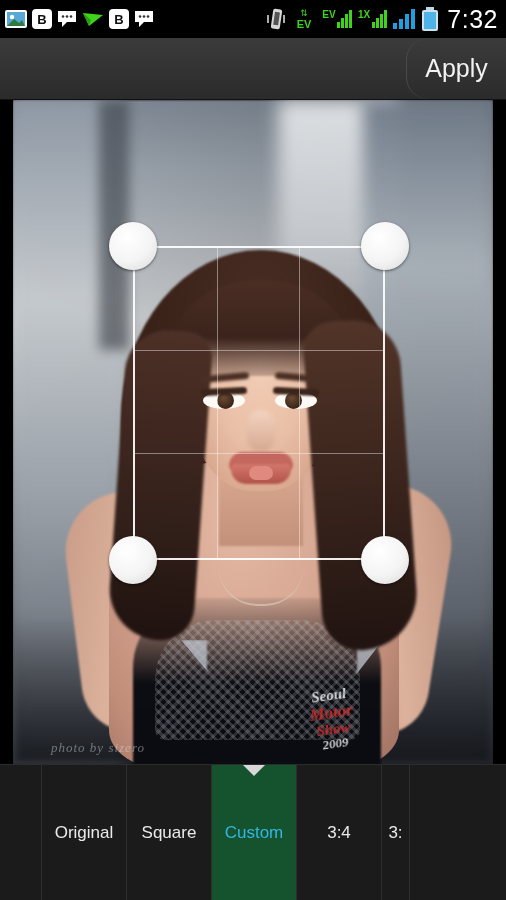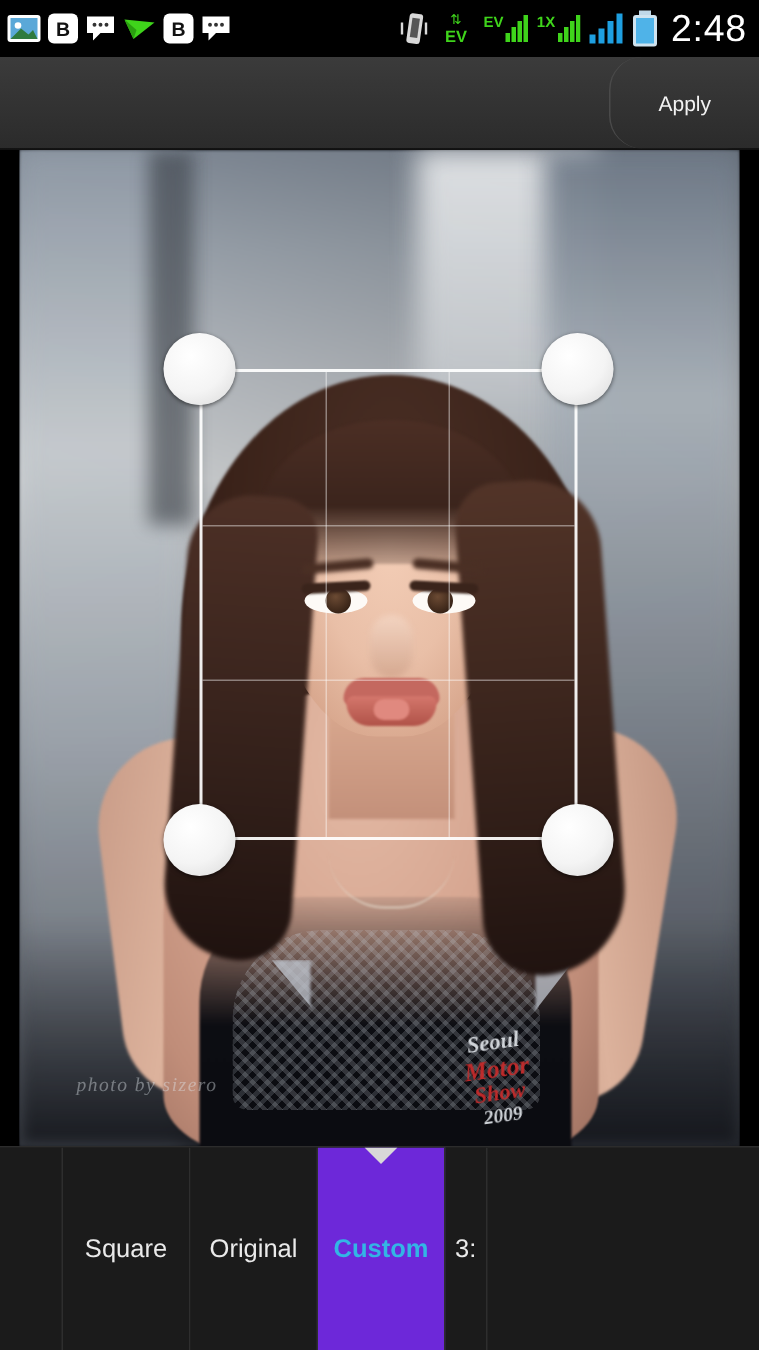--- a/index.html
+++ b/index.html
@@ -69,21 +69,21 @@
     font-weight: 400;
   }
   .apply-btn {
     margin-left: auto;
     height: 100%;
     min-width: 100px;
     display: flex;
     align-items: center;
     justify-content: center;
     color: #f2f2f2;
-    font-size: 14px;
+    font-size: 25px;
     border-left: 1px solid #4a4a4a;
     padding: 0 10px;
     box-sizing: border-box;
     background: linear-gradient(to bottom, #3b3b3b 0%, #333333 50%, #2b2b2b 100%);
     border-radius: 22px;
   }
 
   
   .crop-area {
     position: relative;
@@ -303,21 +303,21 @@
     background: linear-gradient(to bottom, #d7a68d, #c3907a);
     filter: blur(1px);
   }
   .necklace {
     position: absolute; left: 206px; top: 468px; width: 84px; height: 36px;
     border-bottom: 2px solid rgba(225,215,200,0.55);
     border-radius: 0 0 40px 40px;
     filter: blur(0.6px);
   }
   .watermark {
-    position: absolute; left: 38px; bottom: 33px;
+    position: absolute; left: 38px; bottom: 8px;
     color: rgba(225,230,235,0.42);
     font-family: "Liberation Serif", serif;
     font-style: italic;
     font-size: 13px;
     letter-spacing: 1px;
     filter: blur(0.3px);
   }
 
   
   .crop-rect {
@@ -374,23 +374,22 @@
     font-size: 17px;
     border-right: 1px solid #2e2e2e;
     box-sizing: border-box;
     background: #1b1b1b;
   }
   .ratio-item.spacer {
     flex: 0 0 42px;
     border-right: 1px solid #2e2e2e;
   }
   .ratio-item.selected {
-    background: #6d28d9;
+    background: #14532d;
     color: #33b5e5;
-    font-weight: bold;
   }
   .ratio-item.partial { flex: 0 0 28px; }
 </style>
 </head>
 <body>
 
 <div class="status-bar">
   <div class="status-left">
 
     <span class="sicon">
@@ -490,21 +489,21 @@
     </span>
 
     <span class="sicon">
       <svg width="18" height="26" viewBox="0 0 18 26">
         <rect x="5" y="1" width="8" height="3" fill="#bfd8e8"></rect>
         <rect x="1" y="4" width="16" height="21" rx="2" fill="#cfe3ef"></rect>
         <rect x="3" y="6" width="12" height="17" fill="#4fb3e8"></rect>
       </svg>
     </span>
 
-    <span class="clock">2:48</span>
+    <span class="clock">7:32</span>
   </div>
 </div>
 
 <div class="title-bar">
   <div class="apply-btn">Apply</div>
 </div>
 
 <div class="crop-area">
   <div class="photo-wrap">
 
@@ -564,17 +563,18 @@
     <div class="handle" style="left:348px; top:122px;"></div>
     <div class="handle" style="left:96px;  top:436px;"></div>
     <div class="handle" style="left:348px; top:436px;"></div>
   </div>
 </div>
 
 <div class="ratio-bar">
   <div class="ratio-arrow"></div>
 
   <div class="ratio-item spacer"></div>
+  <div class="ratio-item">Original</div>
   <div class="ratio-item">Square</div>
-  <div class="ratio-item">Original</div>
   <div class="ratio-item selected">Custom</div>
+  <div class="ratio-item">3:4</div>
   <div class="ratio-item partial">3:</div>
 </div>
 
 </body></html>

